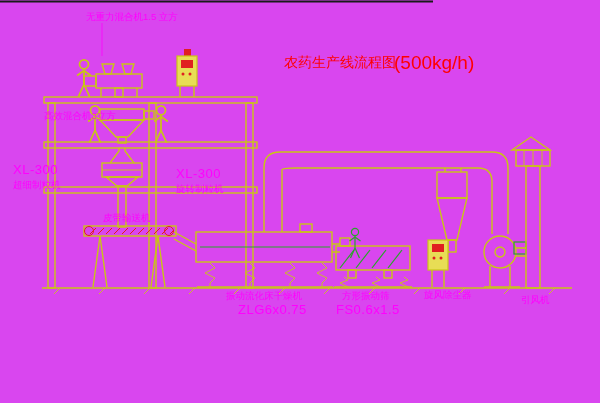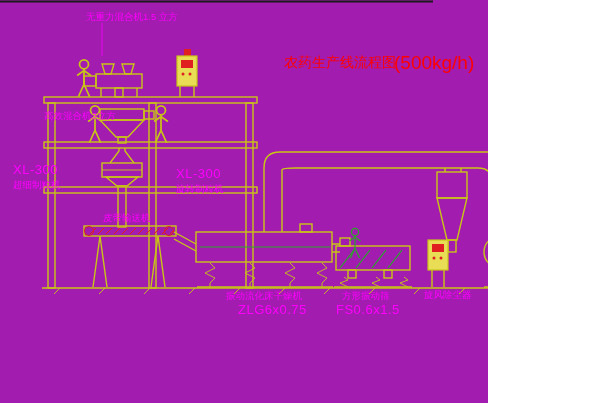--- a/index.html
+++ b/index.html
@@ -1,16 +1,16 @@
 <!DOCTYPE html>
 <html style="--machine-yellow: #c9c516; --panel-fill: #e8dd55; --accent-green: #2aa52a; --label-magenta: #ff00ff; --title-red: #ff0000; --detail-red: #e02020; --background: #ffffff;"><head>
 <meta charset="utf-8">
 <style>
   html,body{margin:0;padding:0;background:#fff;}
-  .canvas{position:relative;width:488px;height:403px;background:#a21caf;overflow:hidden;}
+  .canvas{position:relative;width:600px;height:403px;background:#d946ef;overflow:hidden;}
   svg{display:block;}
   .y {fill:none;stroke:var(--machine-yellow,#c9c516);stroke-width:1.4;}
   .yt{fill:none;stroke:var(--machine-yellow,#c9c516);stroke-width:0.9;}
   .yf{fill:var(--panel-fill,#e8dd55);stroke:var(--machine-yellow,#a8a012);stroke-width:1.2;}
   .g {fill:none;stroke:var(--accent-green,#2aa52a);stroke-width:1.2;}
   .r {fill:none;stroke:var(--detail-red,#e02020);stroke-width:1;}
   .rf{fill:var(--detail-red,#e02020);stroke:none;}
   .m {fill:none;stroke:var(--label-magenta,#ff00ff);stroke-width:0.8;}
   .blk{fill:none;stroke:#1a1a1a;stroke-width:2;}
   text{font-family:"Liberation Sans","DejaVu Sans",sans-serif;}

